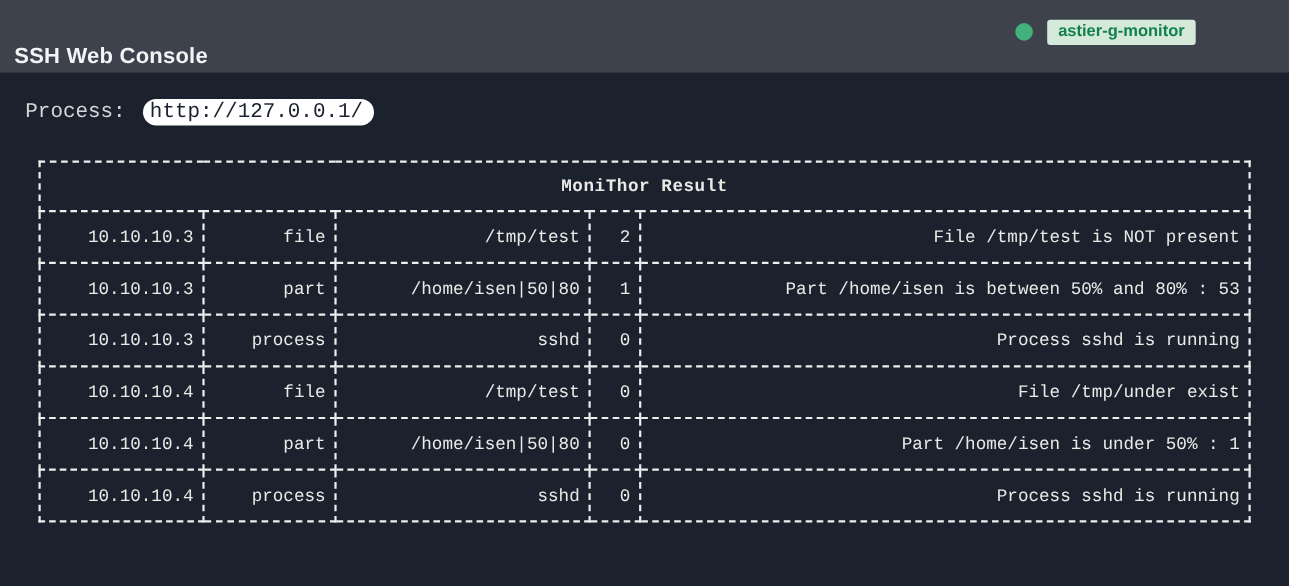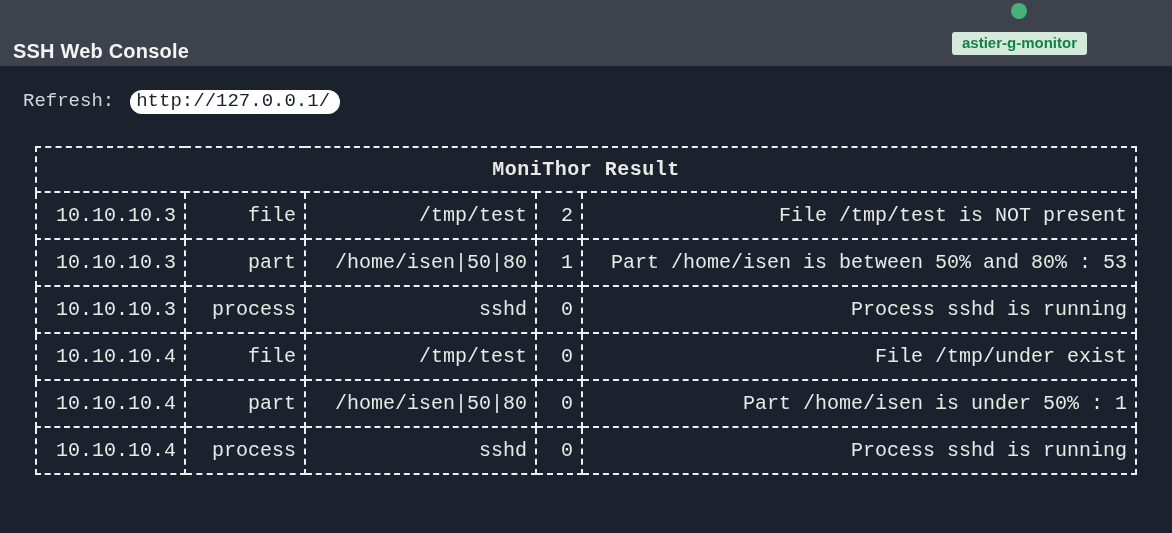--- a/index.html
+++ b/index.html
@@ -30,21 +30,21 @@
     padding:0 85px 8px 13px;
   }
   .app-title{
     font-family:"Liberation Sans","DejaVu Sans",sans-serif;
     font-weight:bold;
     font-size:20px;
     color:#f3f4f5;
     letter-spacing:.2px;
     margin-top:44px;
   }
-  .status-group{display:flex;align-items:center;gap:13px;flex-direction:column;}
+  .status-group{display:flex;align-items:center;gap:13px;}
   .dot{
     width:16px;height:16px;border-radius:50%;
     background:var(--dot);
     display:inline-block;
   }
   .badge{
     font-family:"Liberation Sans","DejaVu Sans",sans-serif;
     font-weight:bold;
     font-size:15px;
     color:var(--badge-text);
@@ -77,21 +77,21 @@
   table.monithor{
     border-collapse:collapse;
     table-layout:fixed;
     width:1100px;
     margin:32px 0 0 12px;
   }
   table.monithor th,
   table.monithor td{
     border:2px dashed var(--border);
     color:var(--text-main);
-    font-size:20px;
+    font-size:16px;
     font-weight:normal;
     white-space:nowrap;
     overflow:hidden;
     vertical-align:middle;
   }
   table.monithor th{
     height:45px;
     text-align:center;
     font-weight:bold;
     letter-spacing:.5px;
@@ -110,21 +110,21 @@
   <div class="app-title">SSH Web Console</div>
   <div class="status-group">
     <span class="dot"></span>
     <a class="badge" href="#">astier-g-monitor</a>
   </div>
 </header>
 
 <main class="console-body">
 
   <div class="meta-line">
-    <span>Refresh:</span><a class="refresh-link" href="#">http://127.0.0.1/</a>
+    <span>Process:</span><a class="refresh-link" href="#">http://127.0.0.1/</a>
   </div>
 
 
   <table class="monithor">
     <colgroup>
       <col class="c1">
         <col class="c2">
         <col class="c3">
         <col class="c4">
         <col class="c5">

